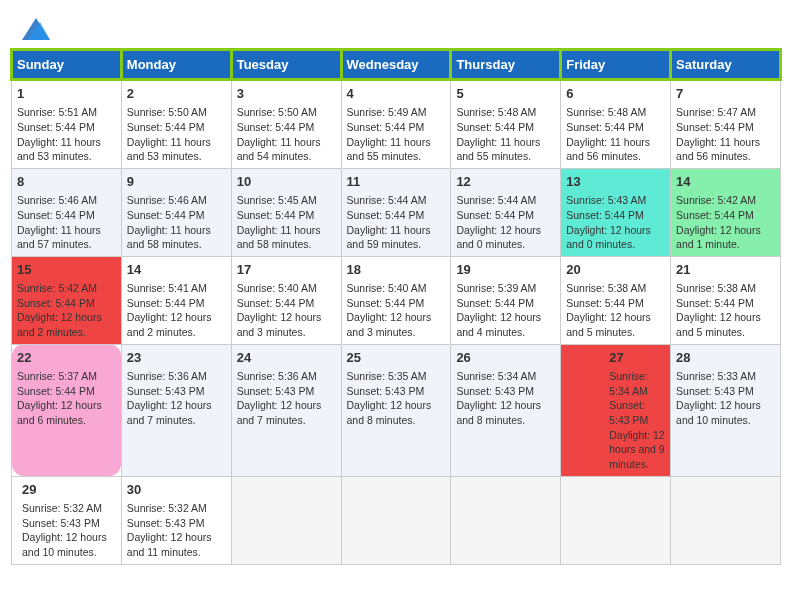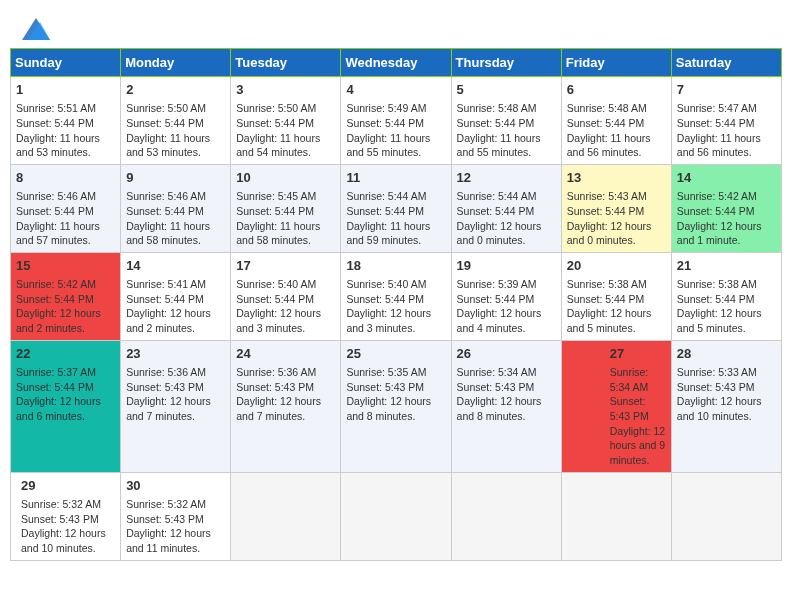--- a/index.html
+++ b/index.html
@@ -54,21 +54,21 @@
       border-collapse: collapse;
       font-size: 11px;
     }
     .calendar th {
       background-color: #1a6bbf;
       color: #fff;
       padding: 6px 4px;
       text-align: left;
       font-size: 13px;
       font-weight: bold;
-      border: 1px solid #84cc16;
+      border: 3px solid #84cc16;
     }
     .calendar td {
       border: 1px solid #ccc;
       padding: 4px 5px;
       vertical-align: top;
       width: calc(100% / 7);
       height: 80px;
       background: #fff;
       font-size: 10.5px;
       color: #333;
@@ -194,21 +194,21 @@
         <span>Sunrise: 5:44 AM</span><br>
         <span>Sunset: 5:44 PM</span><br>
         <span>Daylight: 11 hours and 59 minutes.</span>
       </td>
         <td style="background: rgb(240, 244, 250);">
         <span class="day-num">12</span>
         <span>Sunrise: 5:44 AM</span><br>
         <span>Sunset: 5:44 PM</span><br>
         <span>Daylight: 12 hours and 0 minutes.</span>
       </td>
-        <td style="background: #fef9c3; margin-top: 26px;">
+        <td style="background: #5eead4; margin-top: 26px;">
         <span class="day-num">13</span>
         <span>Sunrise: 5:43 AM</span><br>
         <span>Sunset: 5:44 PM</span><br>
         <span>Daylight: 12 hours and 0 minutes.</span>
       </td>
         <td style="background: #86efac;">
         <span class="day-num">14</span>
         <span>Sunrise: 5:42 AM</span><br>
         <span>Sunset: 5:44 PM</span><br>
         <span>Daylight: 12 hours and 1 minute.</span>
@@ -252,21 +252,21 @@
         <span>Daylight: 12 hours and 5 minutes.</span>
       </td>
         <td style="background: rgb(255, 255, 255);">
         <span class="day-num">21</span>
         <span>Sunrise: 5:38 AM</span><br>
         <span>Sunset: 5:44 PM</span><br>
         <span>Daylight: 12 hours and 5 minutes.</span>
       </td>
       </tr>
       <tr>
-        <td style="background: #14b8a6;">
+        <td style="background: #f9a8d4; border-radius: 12px;">
         <span class="day-num">22</span>
         <span>Sunrise: 5:37 AM</span><br>
         <span>Sunset: 5:44 PM</span><br>
         <span>Daylight: 12 hours and 6 minutes.</span>
       </td>
         <td style="background: rgb(240, 244, 250);">
         <span class="day-num">23</span>
         <span>Sunrise: 5:36 AM</span><br>
         <span>Sunset: 5:43 PM</span><br>
         <span>Daylight: 12 hours and 7 minutes.</span>

